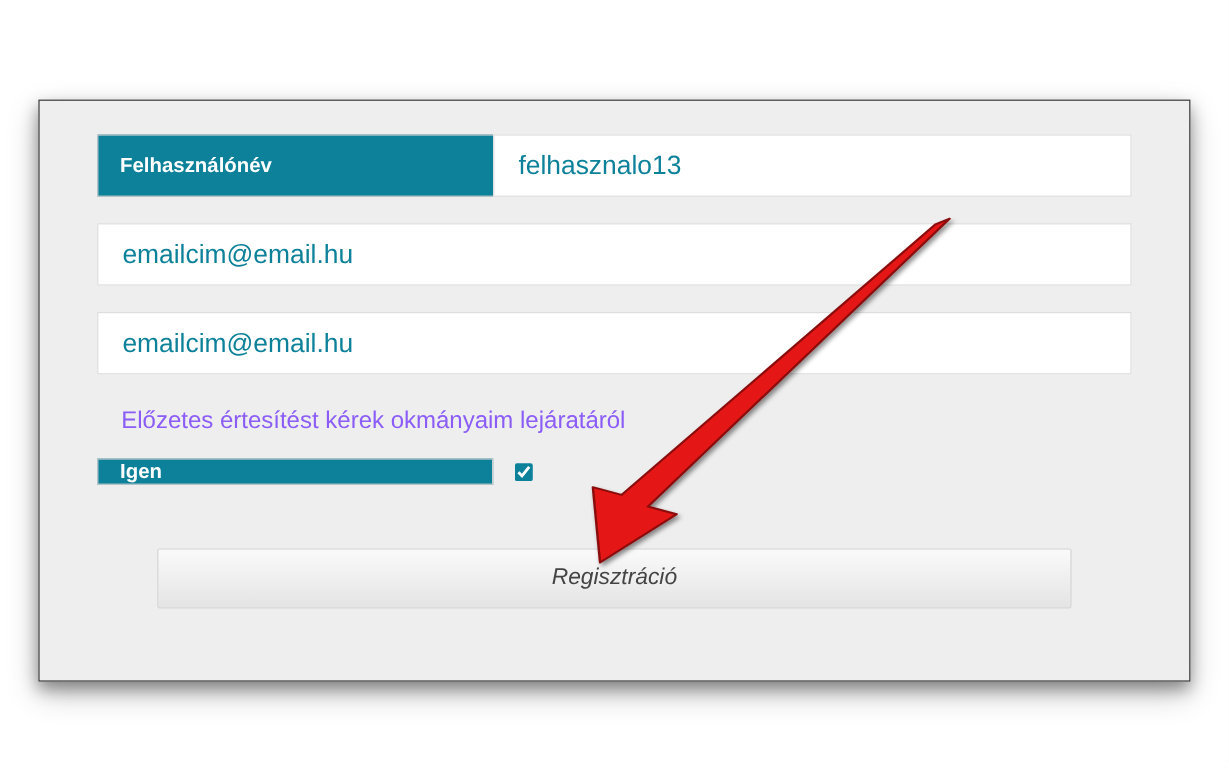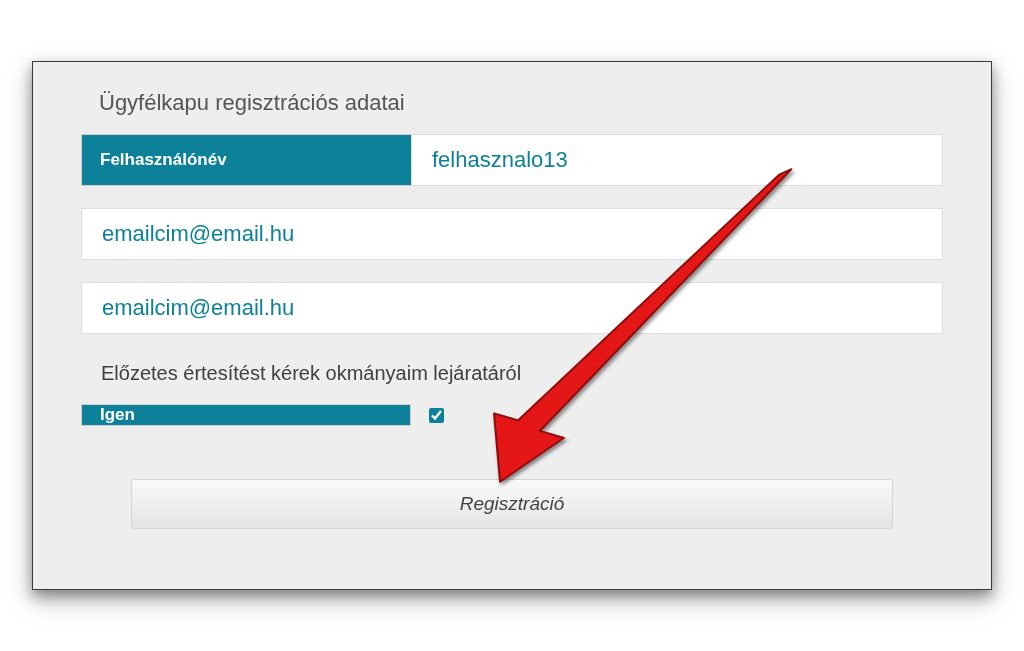--- a/index.html
+++ b/index.html
@@ -50,21 +50,21 @@
       background: #ffffff;
       border: 1px solid #ddd;
       font-size: 22px;
       color: #0d809a;
       font-family: inherit;
       padding: 0 20px;
       outline: none;
     }
     .sub-title {
       font-size: 20px;
-      color: #404040;
+      color: #8b5cf6;
       font-weight: 400;
       margin: 28px 0 8px 40px;
     }
     .yes-row {
       display: flex;
       align-items: center;
       margin: 0 20px 0 20px;
       height: 44px;
     }
     .yes-label {
@@ -108,21 +108,20 @@
       position: absolute;
       pointer-events: none;
       top: 0; left: 0; width: 100%; height: 100%;
     }
   </style>
 </head>
 <body>
 
 <div class="frame">
 
-  <div class="section-title">Ügyfélkapu regisztrációs adatai</div>
 
   <div class="field-row">
     <div class="field-label">Felhasználónév</div>
     <input class="field-input" type="text" value="felhasznalo13" style="">
   </div>
 
   <div class="field-row">
     <input class="field-input" type="text" value="emailcim@email.hu" style="">
   </div>
 

